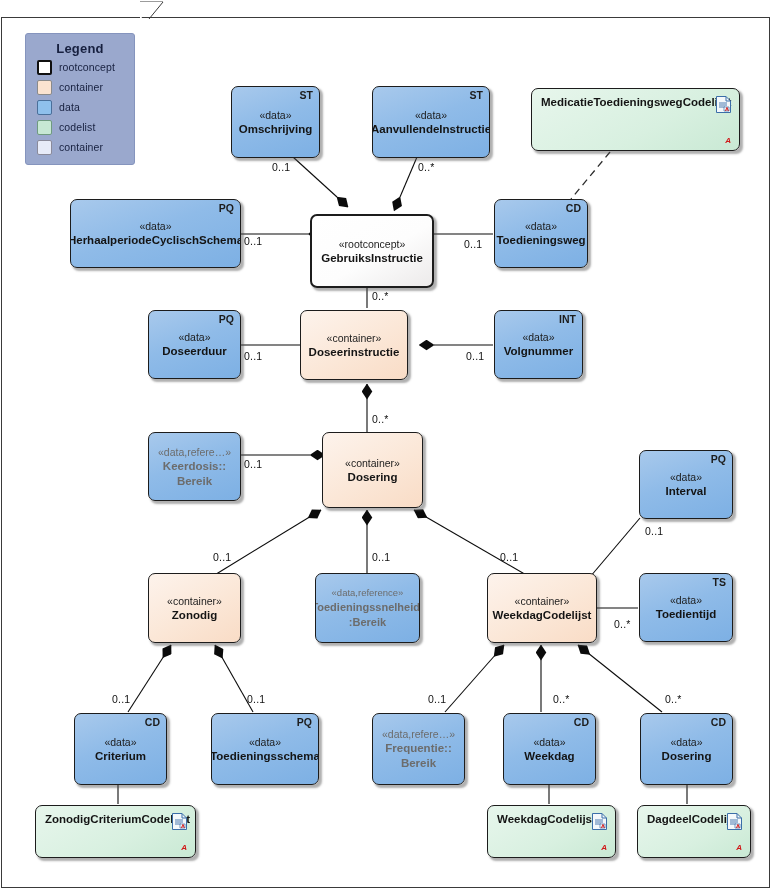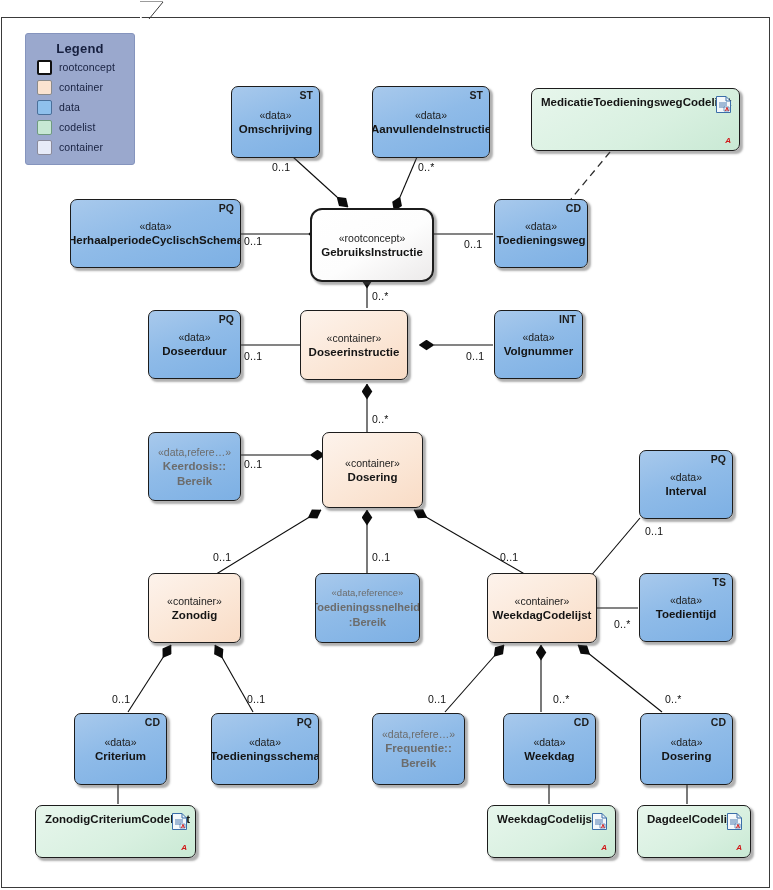--- a/index.html
+++ b/index.html
@@ -321,21 +321,21 @@
   </div>
 
   <div class="node t-data" style="left:70px;top:199px;width:171px;height:69px;">
     <div class="corner-type">PQ</div>
     <div class="body">
       <div class="stereo">«data»</div>
       <div class="nodename">HerhaalperiodeCyclischSchema</div>
     </div>
   </div>
 
-  <div class="node t-root" style="left:310px;top:208px;width:124px;height:74px;border-radius:12px;">
+  <div class="node t-root" style="left:310px;top:214px;width:124px;height:74px;">
     <div class="body">
       <div class="stereo">«rootconcept»</div>
       <div class="nodename">GebruiksInstructie</div>
     </div>
   </div>
 
   <div class="node t-data" style="left:494px;top:199px;width:94px;height:69px;">
     <div class="corner-type">CD</div>
     <div class="body">
       <div class="stereo">«data»</div>

